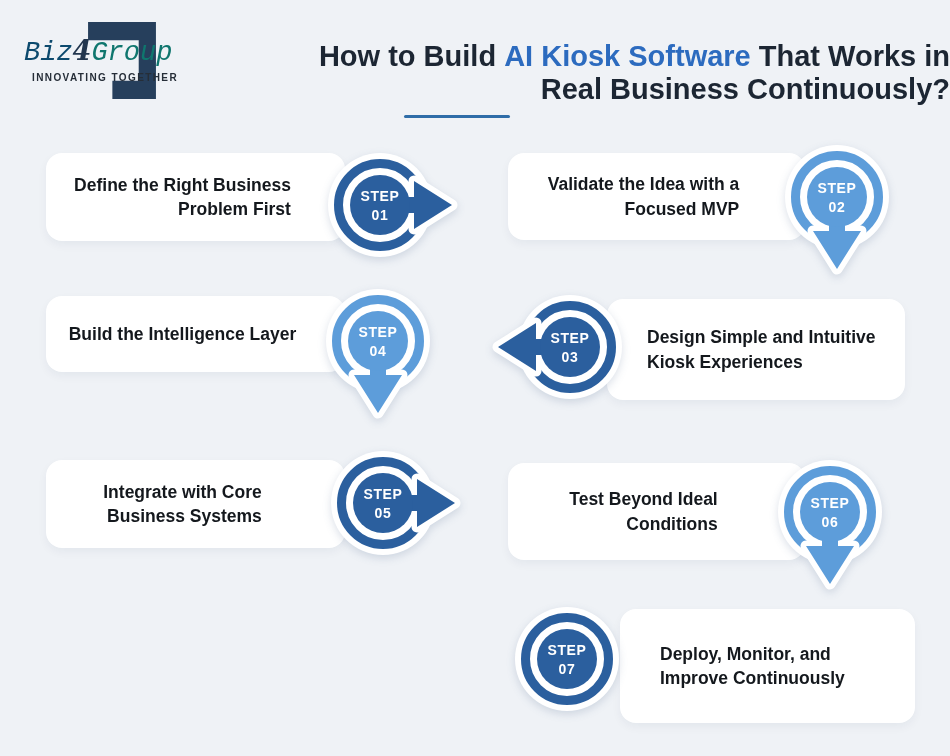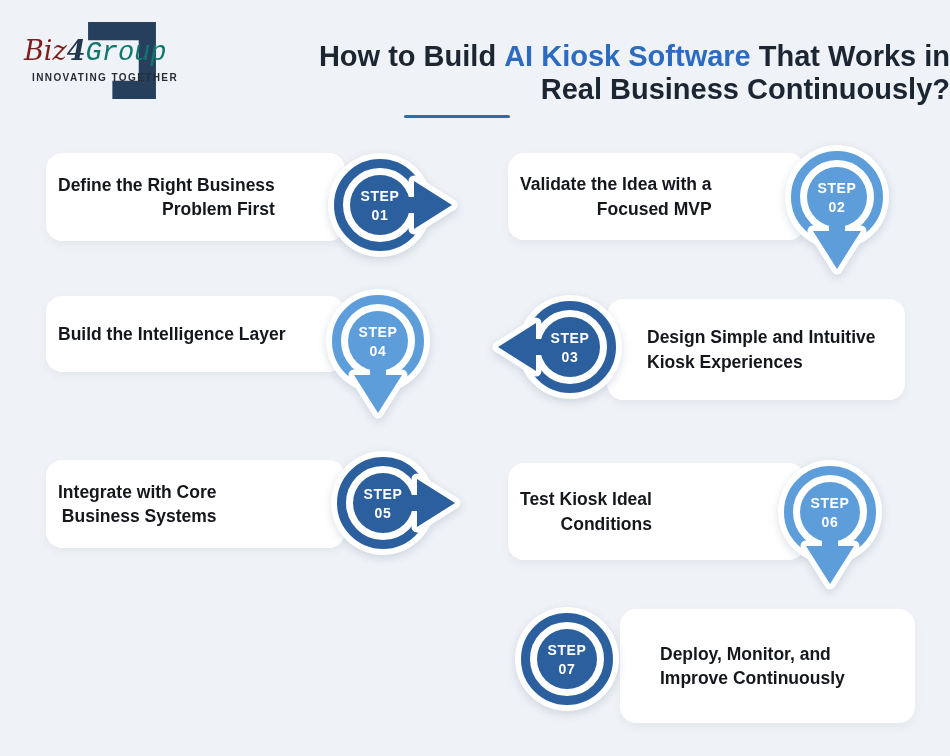--- a/index.html
+++ b/index.html
@@ -16,21 +16,21 @@
   }
 
   
   .logo{position:absolute;left:16px;top:14px;width:175px;height:92px;}
   .logo .bracket{position:absolute;left:72px;top:8px;}
   .logo .brand{
     position:absolute;left:8px;top:22px;z-index:2;
     font-family:"DejaVu Serif", serif;font-style:italic;
     font-size:27px;line-height:30px;white-space:nowrap;
   }
-  .brand .b-biz{color:#7f1d1d;}
+  .brand .b-biz{color:#0c4a6e;font-family:Liberation Mono, monospace;}
   .brand .b-4{color:#22364e;font-weight:bold;}
   .brand .b-group{color:#0f766e;font-family:Liberation Mono, monospace;}
   .logo .tagline{
     position:absolute;left:16px;top:58px;z-index:2;
     font-size:10px;font-weight:bold;letter-spacing:1.4px;color:#262e38;
     white-space:nowrap;
   }
 
   
   .title{
@@ -48,21 +48,21 @@
   
   .card{
     position:absolute;
     background:#ffffff;
     border-radius:16px;
     box-shadow:0 4px 10px rgba(25,45,85,.05);
     display:flex;align-items:center;
     box-sizing:border-box;
     z-index:1;
   }
-  .card.align-right{justify-content:flex-start;text-align:right;padding-right:38px;padding-left:12px;}
+  .card.align-right{justify-content:center;text-align:right;padding-right:38px;padding-left:12px;}
   .card.align-left{justify-content:flex-start;text-align:left;padding-left:40px;}
   .card-title{
     margin:0;
     font-size:17.5px;font-weight:700;color:#14181d;
     line-height:1.38;white-space:pre-line;
   }
 
   
   .badge{
     position:absolute;z-index:2;
@@ -115,21 +115,21 @@
   <div class="card align-right" style="left:46px;top:296px;width:299px;height:76px;">
     <p class="card-title">Build the Intelligence Layer</p>
   </div>
 
   <div class="card align-right" style="left:46px;top:460px;width:299px;height:88px;">
     <p class="card-title">Integrate with Core
 Business Systems</p>
   </div>
 
   <div class="card align-right" style="left:508px;top:463px;width:297px;height:97px;">
-    <p class="card-title">Test Kiosk Ideal
+    <p class="card-title">Test Beyond Ideal
 Conditions</p>
   </div>
 
   <div class="card align-left" style="left:620px;top:609px;width:295px;height:114px;">
     <p class="card-title">Deploy, Monitor, and
 Improve Continuously</p>
   </div>
 
   <svg class="badge dark" style="left:300px;top:125px;" width="160" height="160" viewBox="0 0 160 160">
     <circle cx="80" cy="80" r="52" fill="#ffffff"></circle>

